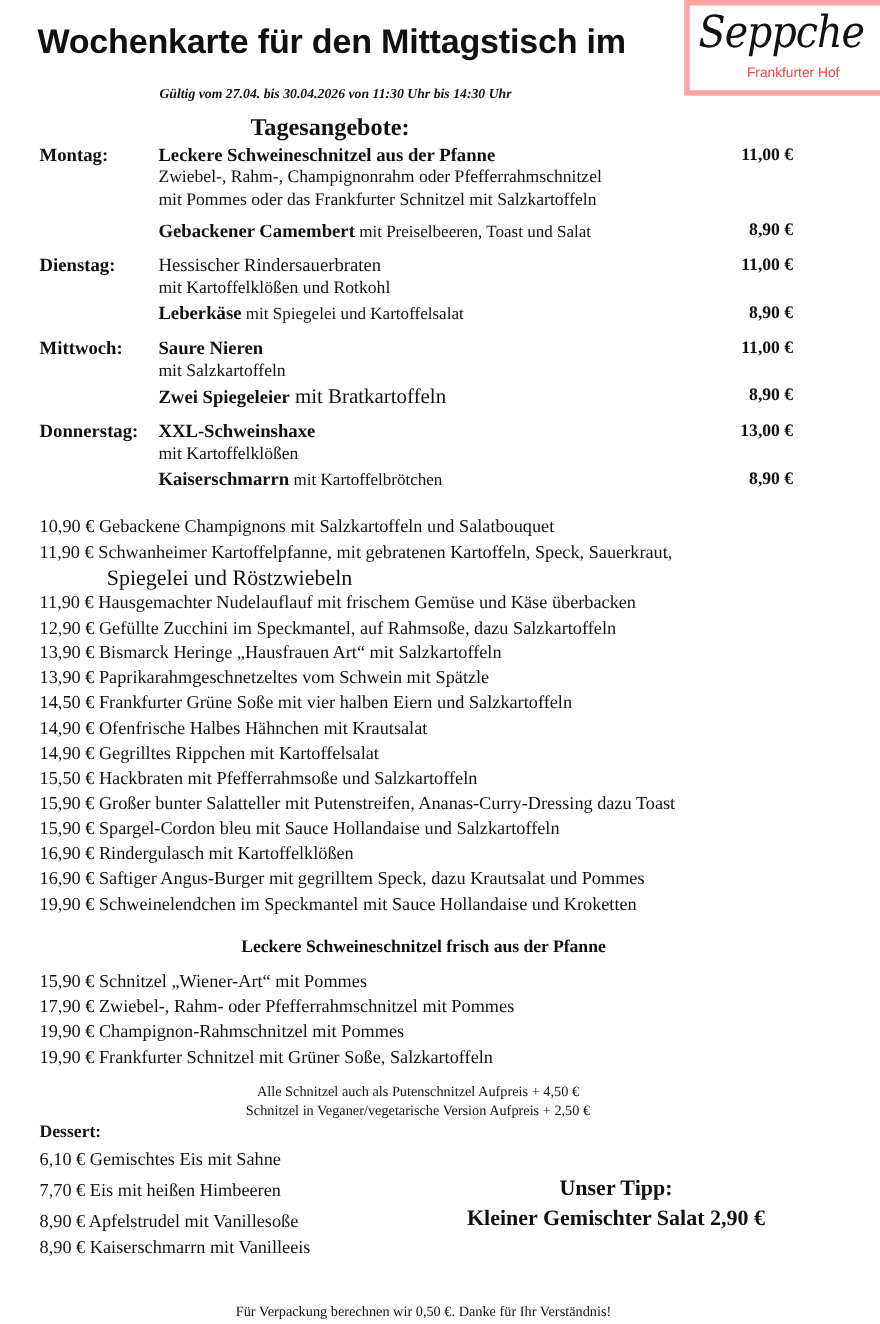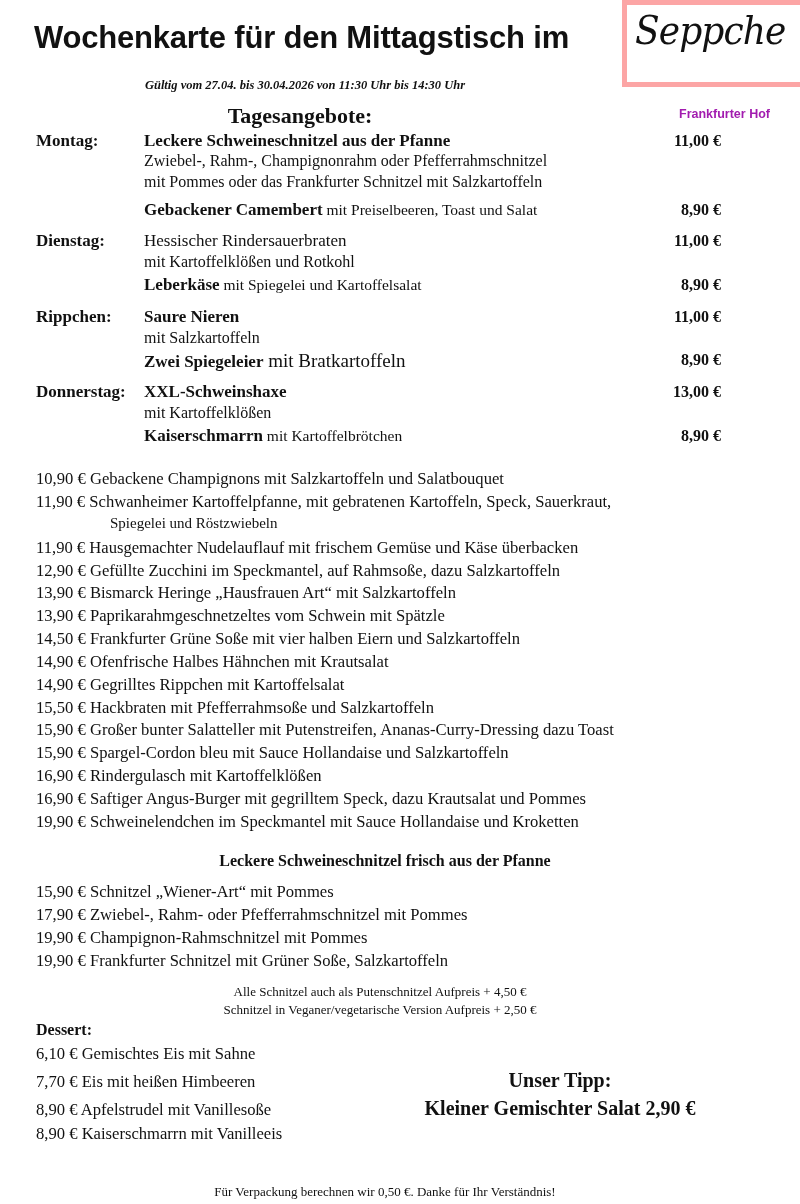--- a/index.html
+++ b/index.html
@@ -1,30 +1,30 @@
 <!DOCTYPE html>
 <html><head>
 <meta charset="utf-8">
 <style>
   html, body { margin:0; padding:0; background:#ffffff; }
   body { width:800px; height:1204px; position:relative; overflow:hidden; color:#111; font-family:"Liberation Serif", serif; }
   .abs { position:absolute; white-space:nowrap; }
   .title { left:34px; top:20px; font-family:"Liberation Sans", sans-serif; font-weight:bold; font-size:31px; letter-spacing:-0.2px; color:#111; }
   .logo { left:622px; top:0px; width:176px; height:77px; border:5px solid #fca5a5; background:#fff; }
   .logo-script { position:absolute; left:8px; top:2px; font-family:"DejaVu Serif", serif; font-style:italic; font-size:40px; color:#111; letter-spacing:-1px; transform:scaleX(0.9); transform-origin:left top; }
-  .logo-sub { position:absolute; left:52px; top:54px; font-family:"Liberation Sans", sans-serif; font-weight:bold; font-size:12.5px; color:#a21caf;margin-top:48px; }
+  .logo-sub { position:absolute; left:52px; top:54px; font-family:"Liberation Sans", sans-serif; font-weight:normal; font-size:12.5px; color:#ef4444; }
   .validity { left:0; width:610px; top:78px; text-align:center; font-family:Liberation Serif, serif; font-style:italic; font-weight:bold; font-size:12.5px; }
   .section-title { left:0; width:600px; top:103px; text-align:center; font-weight:bold; font-size:22px; }
   .day { left:36px; font-weight:bold; font-size:17px; }
   .dish { left:144px; font-size:17px; }
   .dish b { font-weight:bold; }
   .sub { left:144px; font-size:16px; }
   .price { right:79px; font-weight:bold; font-size:16px; text-align:right; }
   .list-item { left:36px; font-size:16.6px; }
-  .list-cont { left:110px; font-size:15px; }
+  .list-cont { left:97px; font-size:20px; }
   .subheading { left:0; width:770px; top:852px; text-align:center; font-weight:bold; font-size:16px; }
   .note { left:0; width:760px; text-align:center; font-size:13px; }
   .dessert-title { left:36px; top:1021px; font-weight:bold; font-size:16px; }
   .tip { left:380px; width:360px; text-align:center; font-weight:bold; font-size:20px; }
   .footer { left:0; width:770px; top:1184px; text-align:center; font-size:13px; }
 </style>
 </head>
 <body>
 
 <div class="abs title">Wochenkarte für den Mittagstisch im</div>
@@ -43,21 +43,21 @@
 <div class="abs dish" style="top:200px"><b>Gebackener Camembert</b><span style="font-size:15.5px"> mit Preiselbeeren, Toast und Salat</span></div>
 <div class="abs price" style="top:201px">8,90 €</div>
 
 <div class="abs day" style="top:231px">Dienstag:</div>
 <div class="abs dish" style="top:231px;font-weight:normal">Hessischer Rindersauerbraten</div>
 <div class="abs price" style="top:232px">11,00 €</div>
 <div class="abs sub" style="top:253px">mit Kartoffelklößen und Rotkohl</div>
 <div class="abs dish" style="top:275px"><b>Leberkäse</b><span style="font-size:15.5px"> mit Spiegelei und Kartoffelsalat</span></div>
 <div class="abs price" style="top:276px">8,90 €</div>
 
-<div class="abs day" style="top:307px">Rippchen:</div>
+<div class="abs day" style="top:307px">Mittwoch:</div>
 <div class="abs dish" style="top:307px;font-weight:bold">Saure Nieren</div>
 <div class="abs price" style="top:308px">11,00 €</div>
 <div class="abs sub" style="top:329px">mit Salzkartoffeln</div>
 <div class="abs dish" style="top:350px"><b>Zwei Spiegeleier</b><span style="font-size:19px"> mit Bratkartoffeln</span></div>
 <div class="abs price" style="top:351px">8,90 €</div>
 
 <div class="abs day" style="top:382px">Donnerstag:</div>
 <div class="abs dish" style="top:382px;font-weight:bold">XXL-Schweinshaxe</div>
 <div class="abs price" style="top:383px">13,00 €</div>
 <div class="abs sub" style="top:404px">mit Kartoffelklößen</div>

